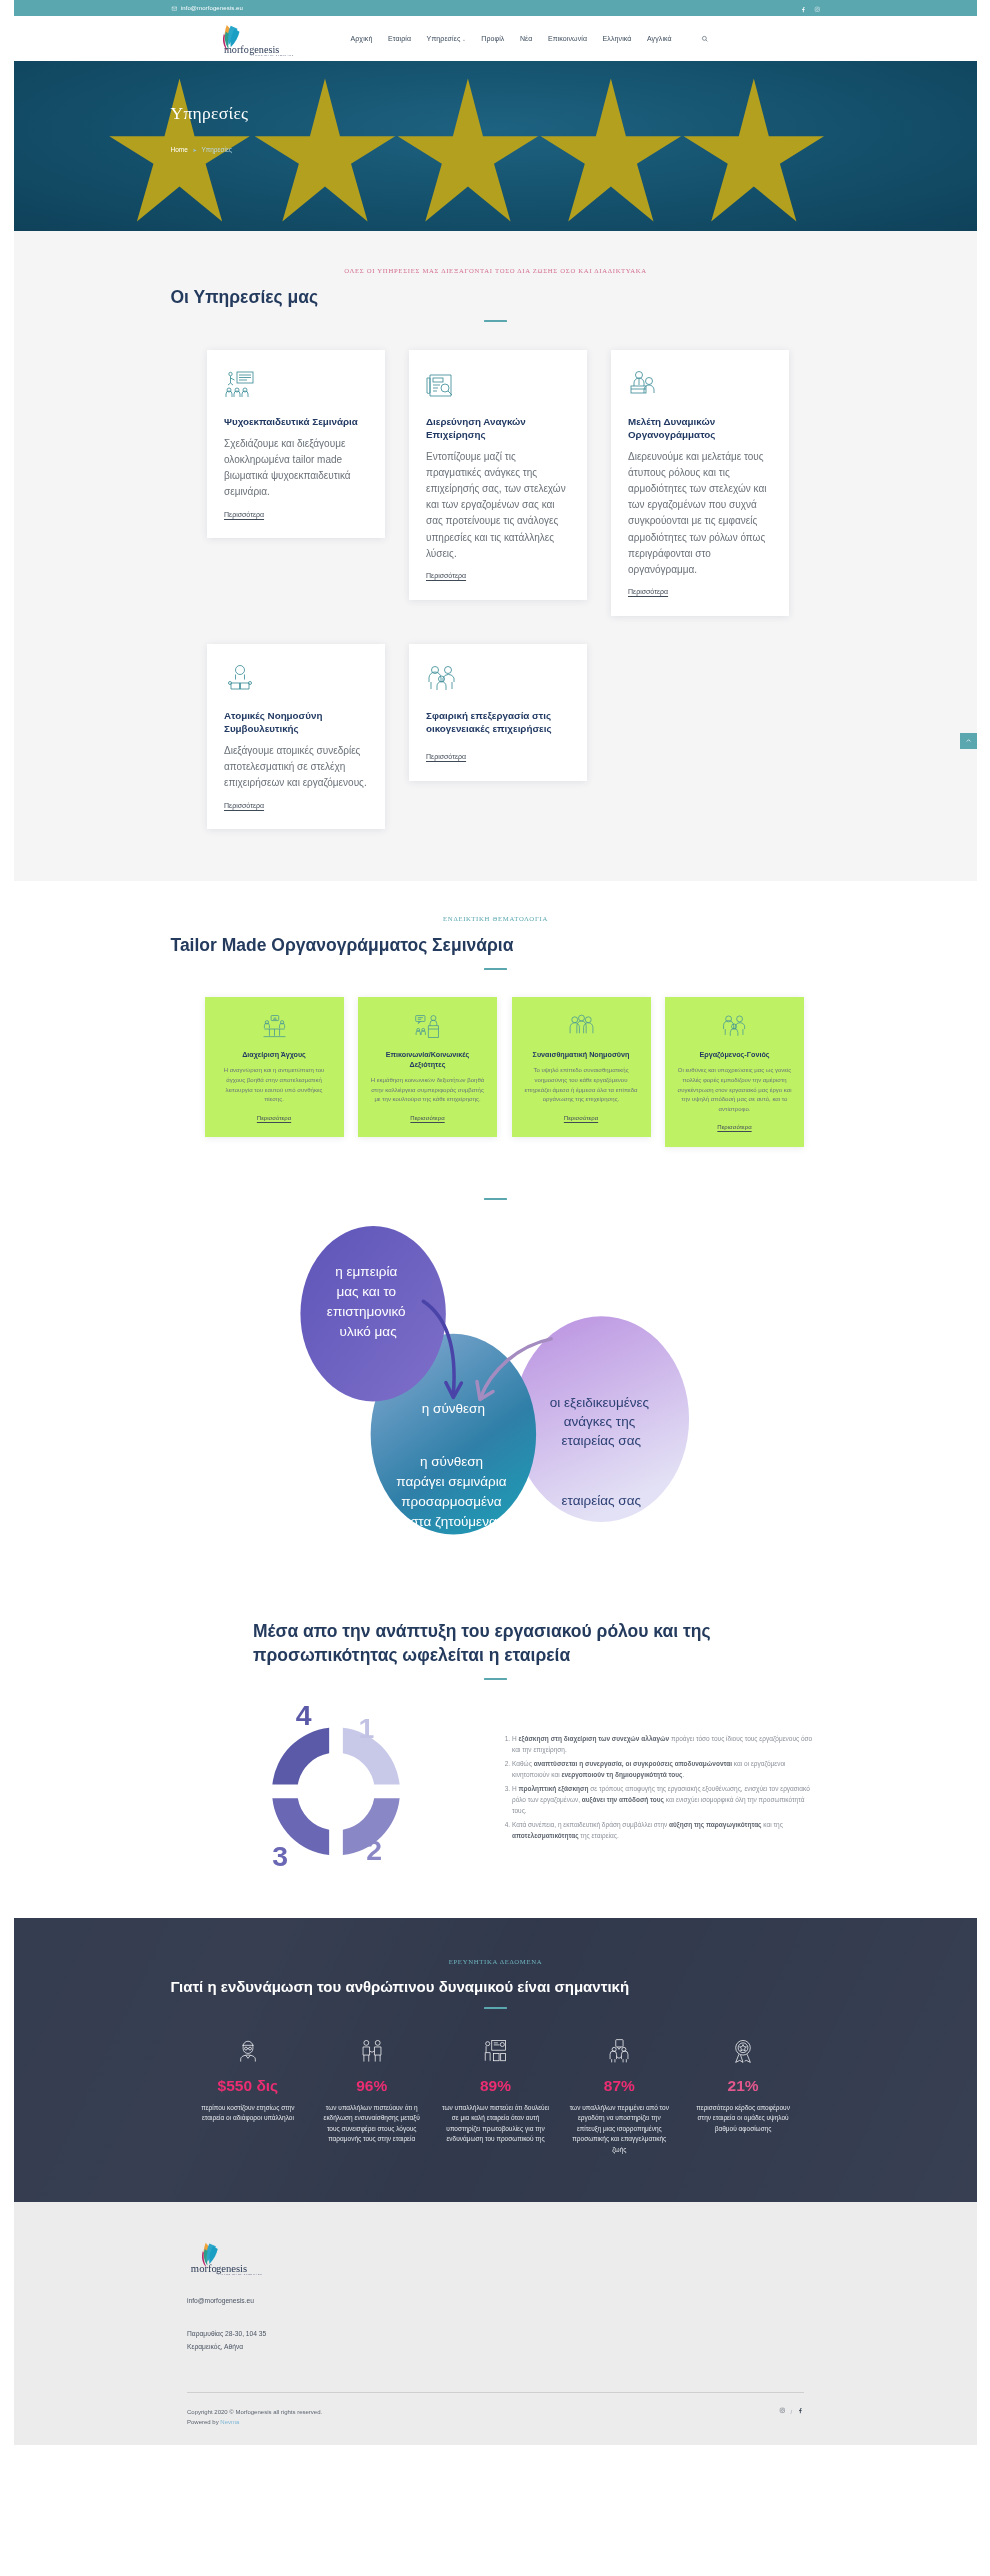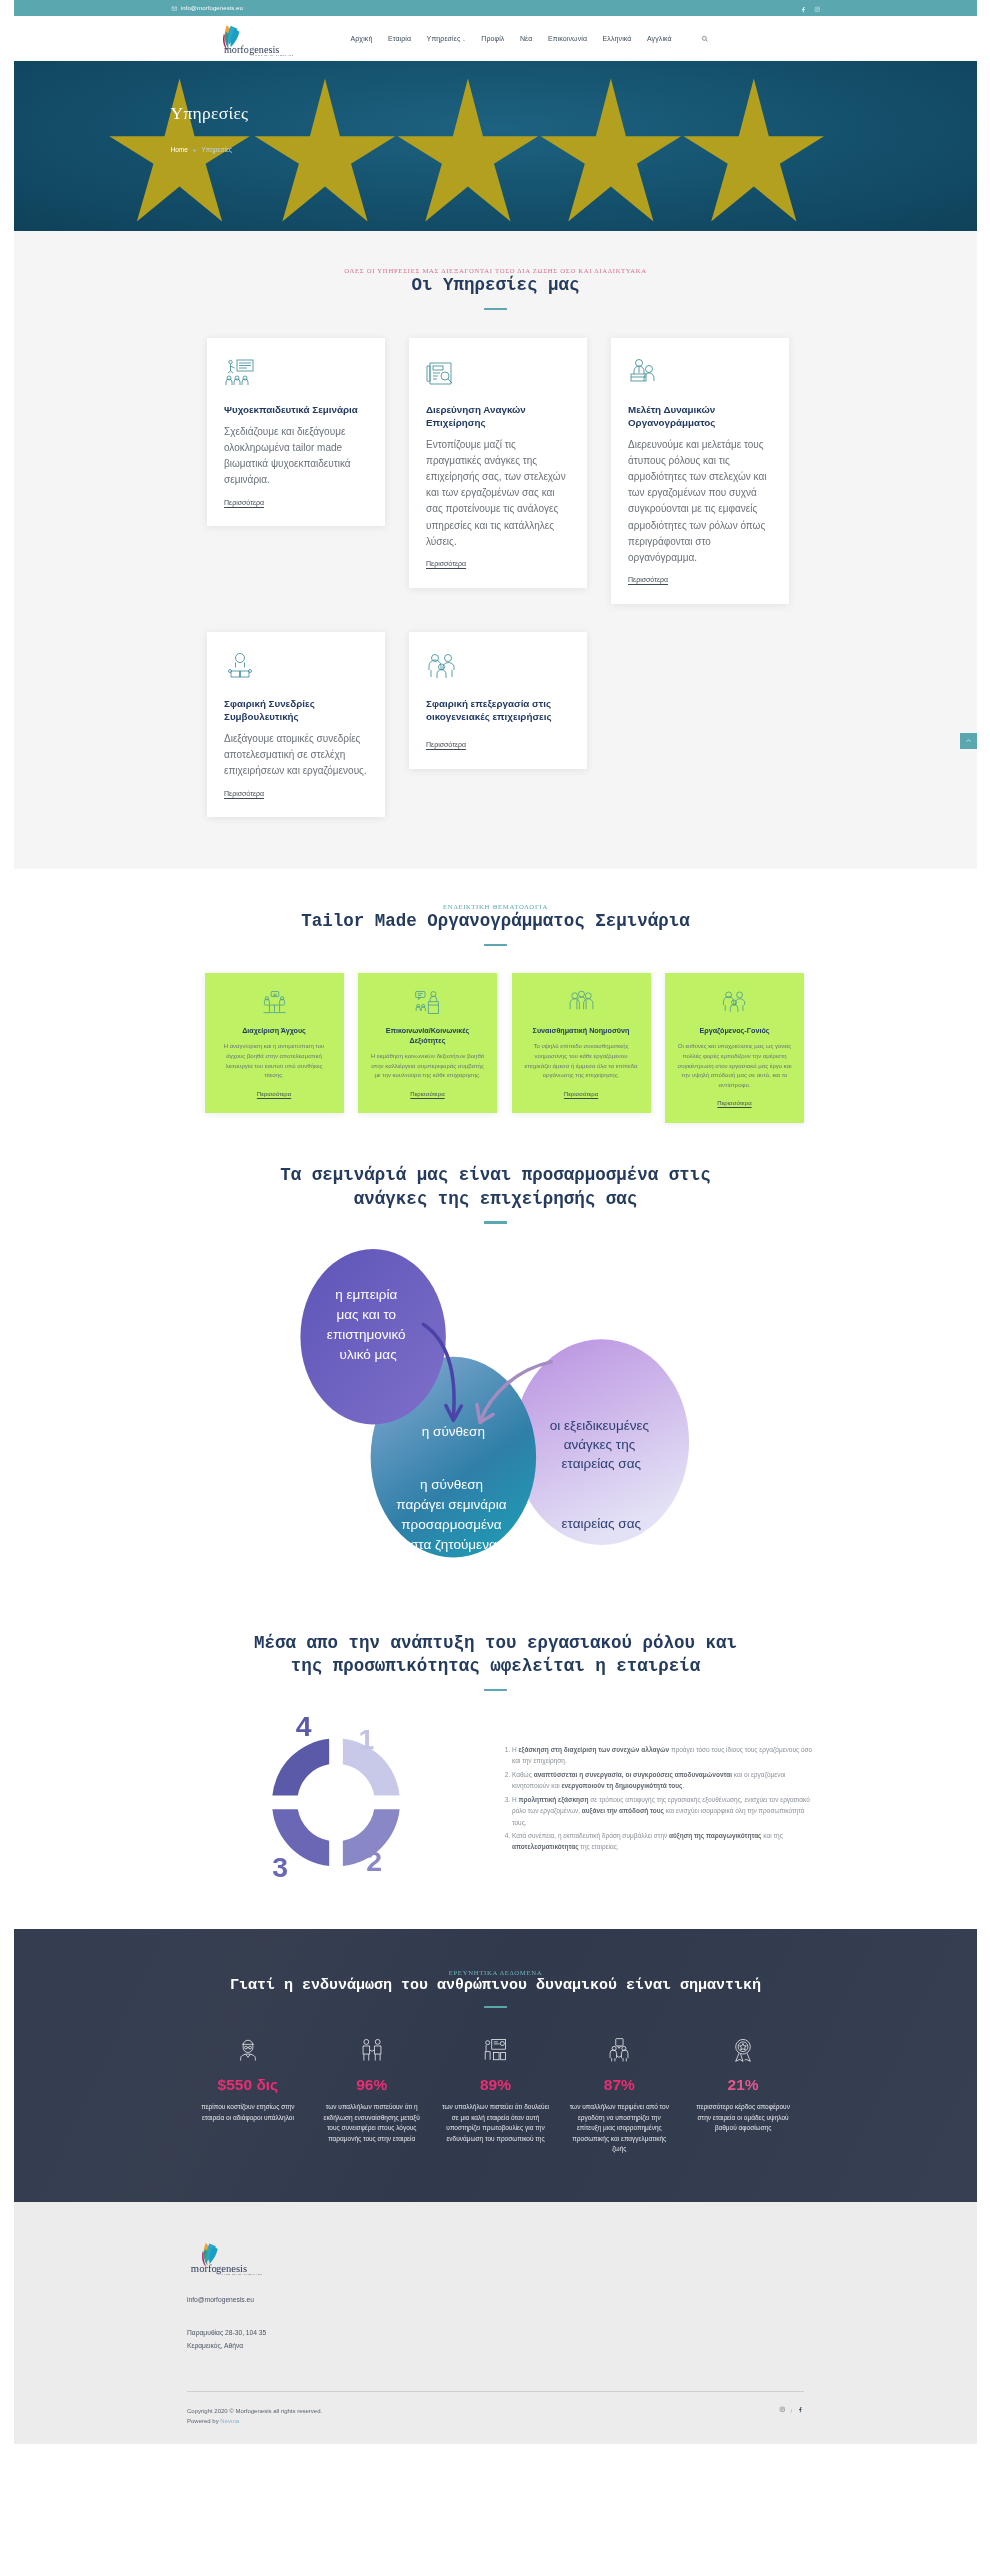--- a/index.html
+++ b/index.html
@@ -61,22 +61,22 @@
   .crumbs .cur { color:#bcd6e2; }
 
   
   .sec-services { background: #f5f5f6; padding: 36px 0 52px; }
   .eyebrow {
     text-align:center; color:#d4708f; font-size: 6.7px; letter-spacing: 0.7px;
     font-family: "Liberation Serif","DejaVu Serif",serif;
   }
   .eyebrow.teal { color:#5aa7b0; }
   .sec-title {
-    text-align:center; margin-top: 0; color:#243b5e; font-size: 17.5px;
-    font-weight: 700; font-family:Liberation Mono, monospace;
+    margin-top: 12px; color:#243b5e; font-size: 17.5px;
+    font-weight: 700; font-family:Liberation Sans, sans-serif;
     line-height: 1.35;
   }
   .rule { width: 23px; height: 2.1px; background:#5aa7b0; margin: 10.3px auto 0; border-radius:0.5px;}
 
   .cards-row { display:flex; gap: 24px; margin-top: 28px; align-items:flex-start; padding-left: 36px;}
   .card {
     background:#fff; width: 178px; padding: 18.6px 17.5px 19.6px;
     box-shadow: 0 1px 7.2px rgba(40,50,70,.10);
   }
   .card .ico { height: 32px; margin-bottom: 15.5px; }
@@ -308,21 +308,21 @@
           <div class="ico">
             <svg viewBox="0 0 64 64" width="32" height="32" fill="none" stroke="#3f8f9a" stroke-width="1.7">
               <circle cx="32" cy="14" r="9"></circle>
                 <path d="M23 23v10M41 23v10"></path>
               <path d="M14 40h18v12H14zM32 40h18v12H32z"></path>
                 <path d="M32 40v12"></path>
               <circle cx="12" cy="40" r="3"></circle>
                 <circle cx="52" cy="40" r="3"></circle>
             </svg>
           </div>
-          <h3>Σφαιρική Συνεδρίες Συμβουλευτικής</h3>
+          <h3>Ατομικές Νοημοσύνη Συμβουλευτικής</h3>
           <p>Διεξάγουμε ατομικές συνεδρίες αποτελεσματική σε στελέχη επιχειρήσεων και εργαζόμενους.</p>
           <a href="#" class="more">Περισσότερα</a>
         </div>
 
         <div class="card">
           <div class="ico">
             <svg viewBox="0 0 64 64" width="32" height="32" fill="none" stroke="#3f8f9a" stroke-width="1.7">
               <circle cx="18" cy="14" r="7"></circle>
                 <path d="M6 38v-8a12 12 0 0 1 24 0v8"></path>
               <circle cx="44" cy="14" r="7"></circle>
@@ -422,21 +422,20 @@
           <h4>Εργαζόμενος-Γονιός</h4>
           <p>Οι ευθύνες και υποχρεώσεις μας ως γονείς πολλές φορές εμποδίζουν την αμέριστη συγκέντρωση στον εργασιακό μας έργο και την υψηλή απόδοσή μας σε αυτό, και το αντίστροφο.</p>
           <a href="#" class="more">Περισσότερα</a>
         </div>
       </div>
     </div>
   </section>
 
   <section class="sec-venn">
     <div class="container">
-      <h2 class="sec-title" style="max-width:465px;margin-left:auto;margin-right:auto;">Τα σεμινάριά μας είναι προσαρμοσμένα στις ανάγκες της επιχείρησής σας</h2>
       <div class="rule"></div>
 
       <div class="venn-wrap">
         <svg viewBox="0 0 860 680" width="444" height="341">
           <defs>
             <linearGradient id="gPurple" x1="0" y1="0" x2="1" y2="1">
               <stop offset="0%" stop-color="#5d55b8"></stop>
                 <stop offset="100%" stop-color="#7e6fc9"></stop>
             </linearGradient>
             <linearGradient id="gViolet" x1="0" y1="0" x2="0.4" y2="1">

